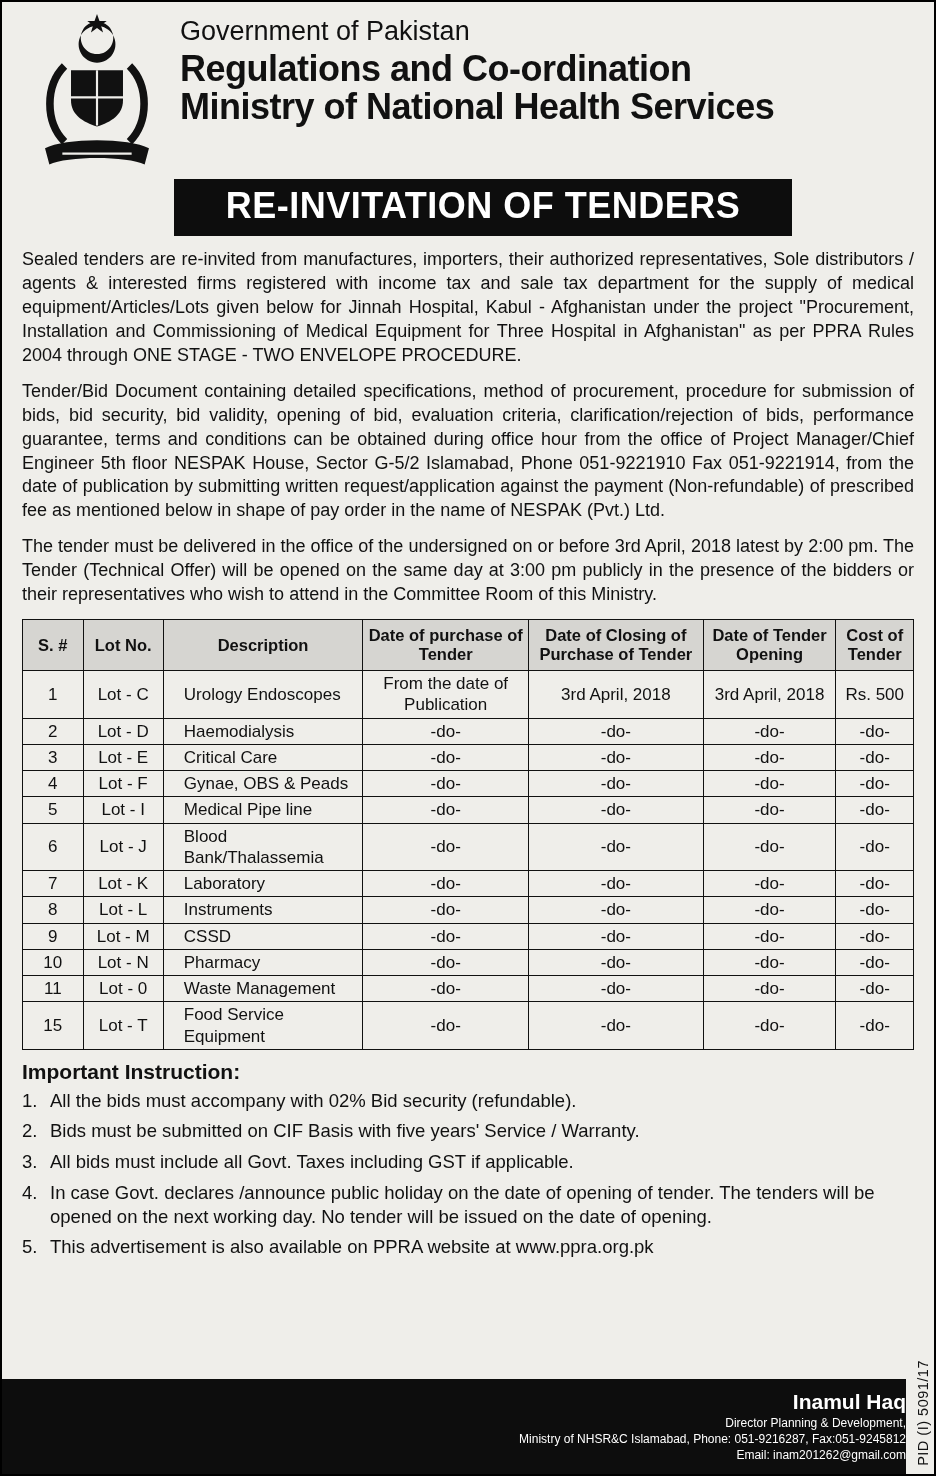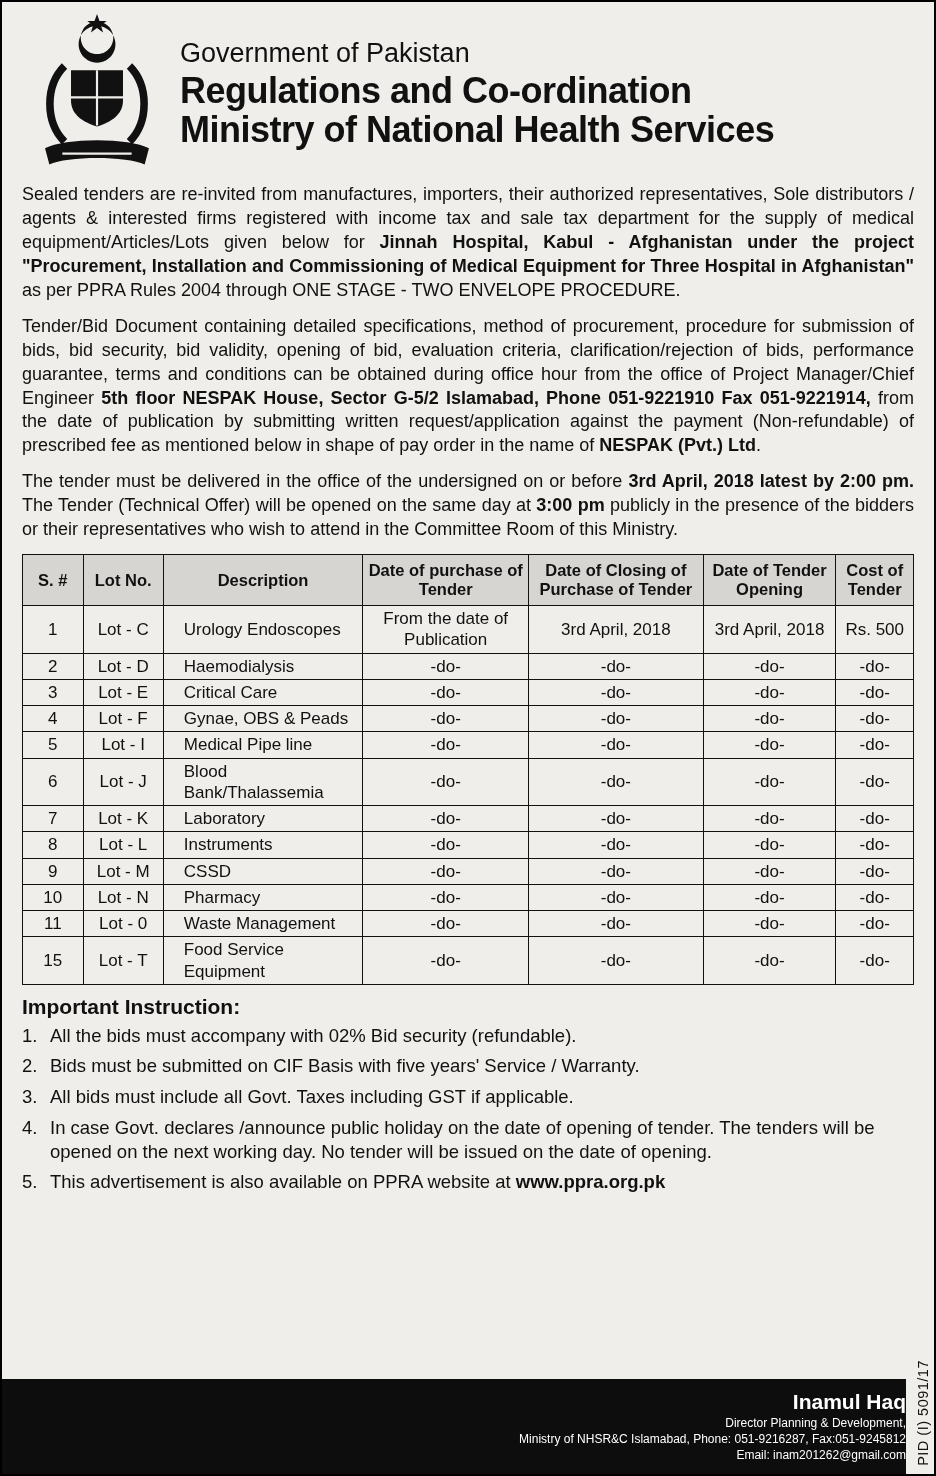--- a/index.html
+++ b/index.html
@@ -3,35 +3,35 @@
 <meta charset="utf-8">
 <style>
   html,body { margin:0; padding:0; background:#888; }
   .page {
     width:936px; height:1476px; margin:0 auto; position:relative;
     background:#efeeea; border:2px solid #000; box-sizing:border-box;
     overflow:hidden; color:#111;
     font-family:"Liberation Sans", sans-serif;
   }
   
-  .header { display:flex; align-items:center; padding:12px 18px 0 30px; }
+  .header { display:flex; align-items:flex-start; padding:12px 18px 0 30px; }
   .emblem { flex:none; }
   .emblem svg { display:block; }
   .header-text { padding-left:18px; padding-top:2px; }
   .govt { font-size:27px; margin-bottom:3px; }
   .ministry { font-size:36px; font-weight:bold; line-height:1.06; letter-spacing:-0.5px; }
   .banner {
     margin:8px 0 0 172px; width:618px; background:#0d0d0d; color:#fff;
     font-weight:bold; font-size:36px; text-align:center; padding:6px 0 9px;
     letter-spacing:0.5px;
   }
   
   .body { padding:0 20px; }
   .para { margin:12px 0 0; font-size:18px; line-height:1.33; text-align:justify; }
-  .b { font-weight:bold; }
+  .b { font-weight:normal; }
   
   table { width:100%; border-collapse:collapse; margin-top:12px; font-size:17px; }
   th,td { border:1.5px solid #111; text-align:center; padding:2px 4px; line-height:1.25; }
   th { background:#d6d5d1; font-size:16.5px; line-height:1.15; padding:6px 3px; }
   td.desc { text-align:left; padding-left:20px; }
   col.c0{width:6.8%} col.c1{width:9%} col.c2{width:22.4%}
   col.c3{width:18.6%} col.c4{width:19.6%} col.c5{width:14.9%} col.c6{width:8.7%}
   
   .instructions { margin-top:10px; }
   .instr-title { font-weight:bold; font-size:21px; margin-bottom:5px; }
@@ -70,20 +70,21 @@
         <path d="M28,129 h64" stroke="#efeeea" stroke-width="2" fill="none"></path>
       </svg>
     </div>
     <div class="header-text">
       <div class="govt">Government of Pakistan</div>
       <div class="ministry">Regulations and Co-ordination</div>
       <div class="ministry">Ministry of National Health Services</div>
     </div>
   </div>
 
+  <div class="banner">RE-INVITATION OF TENDERS</div>
 
   <div class="body">
     <p class="para"><span>Sealed tenders are re-invited from manufactures, importers, their authorized representatives, Sole distributors / agents &amp; interested firms registered with income tax and sale tax department for the supply of medical equipment/Articles/Lots given below for </span><span class="b">Jinnah Hospital, Kabul - Afghanistan under the project "Procurement, Installation and Commissioning of Medical Equipment for Three Hospital in Afghanistan"</span><span> as per PPRA Rules 2004 through ONE STAGE - TWO ENVELOPE PROCEDURE.</span></p>
     <p class="para"><span>Tender/Bid Document containing detailed specifications, method of procurement, procedure for submission of bids, bid security, bid validity, opening of bid, evaluation criteria, clarification/rejection of bids, performance guarantee, terms and conditions can be obtained during office hour from the office of Project Manager/Chief Engineer </span><span class="b">5th floor NESPAK House, Sector G-5/2 Islamabad, Phone 051-9221910 Fax 051-9221914,</span><span> from the date of publication by submitting written request/application against the payment (Non-refundable) of prescribed fee as mentioned below in shape of pay order in the name of </span><span class="b">NESPAK (Pvt.) Ltd</span><span>.</span></p>
     <p class="para"><span>The tender must be delivered in the office of the undersigned on or before </span><span class="b">3rd April, 2018 latest by 2:00 pm.</span><span> The Tender (Technical Offer) will be opened on the same day at </span><span class="b">3:00 pm</span><span> publicly in the presence of the bidders or their representatives who wish to attend in the Committee Room of this Ministry.</span></p>
 
     <table>
       <colgroup>
         <col class="c0">
           <col class="c1">

